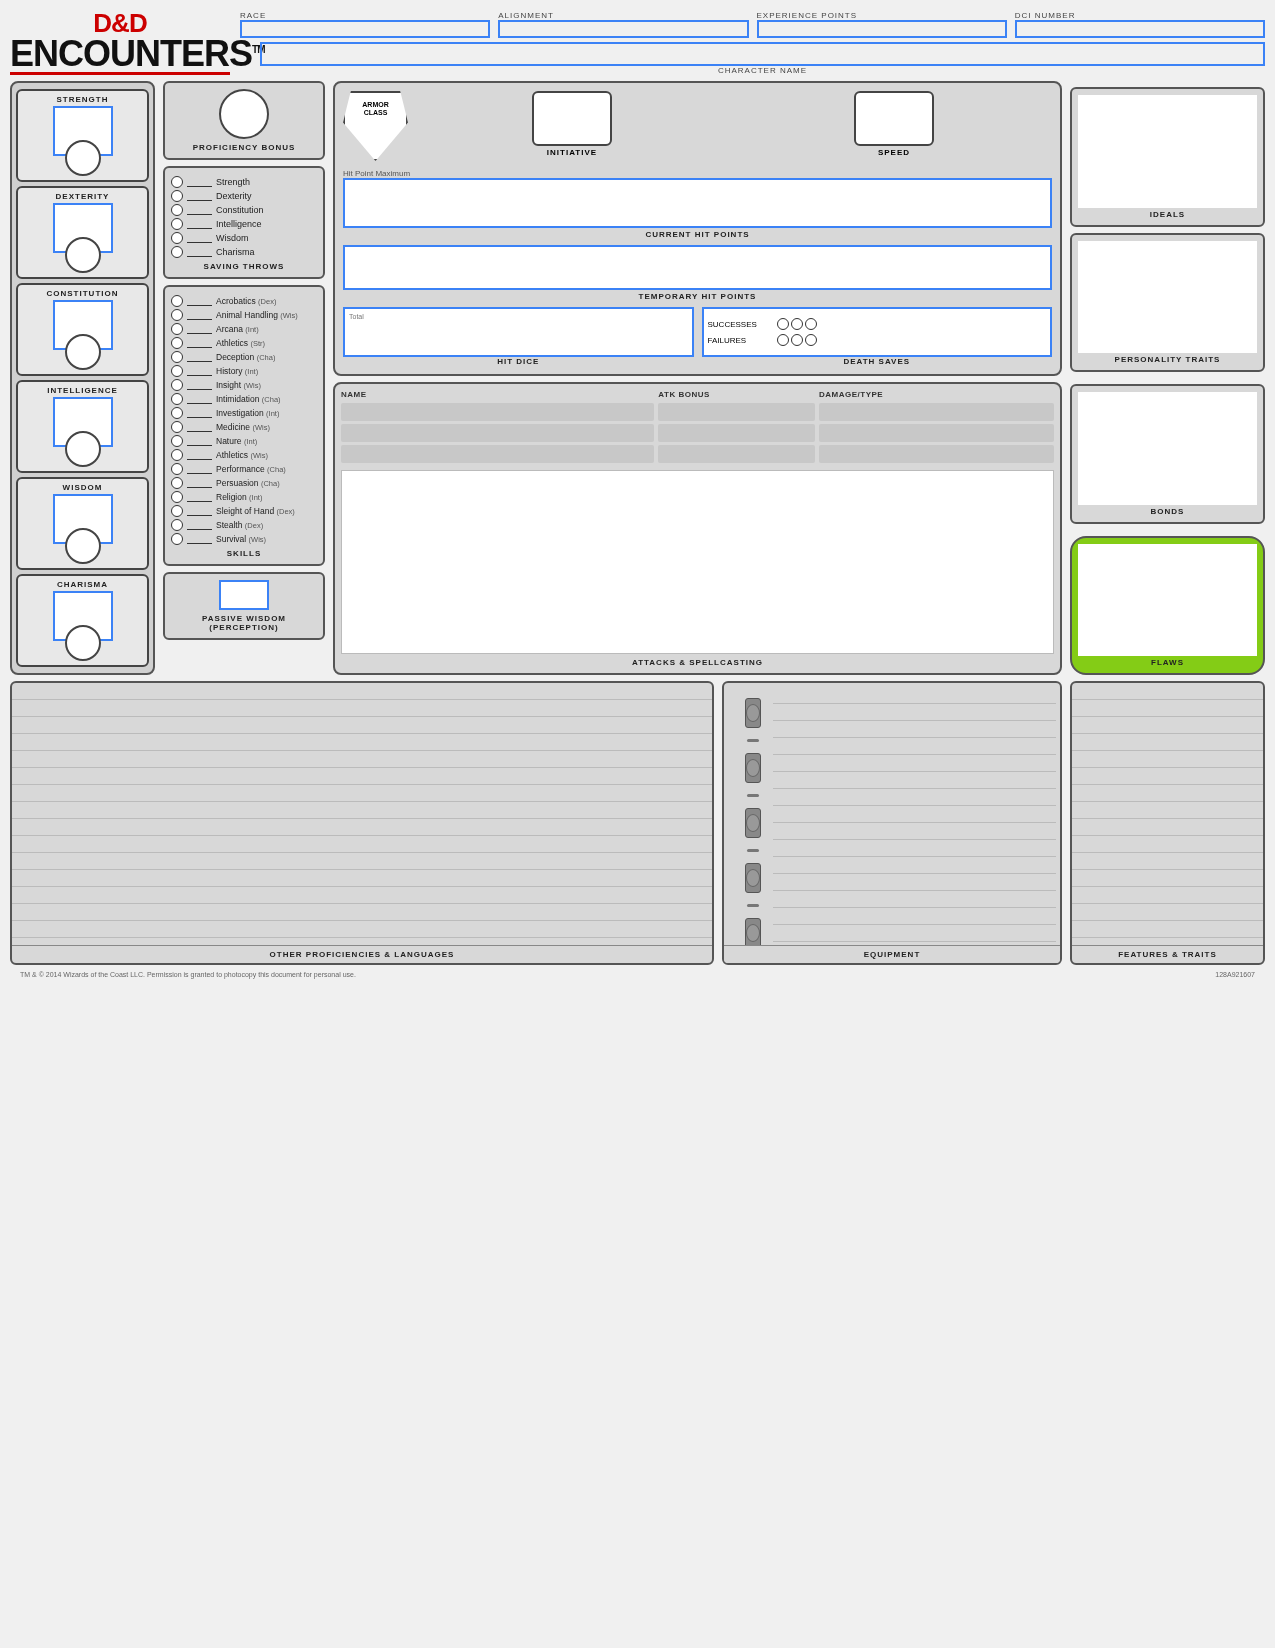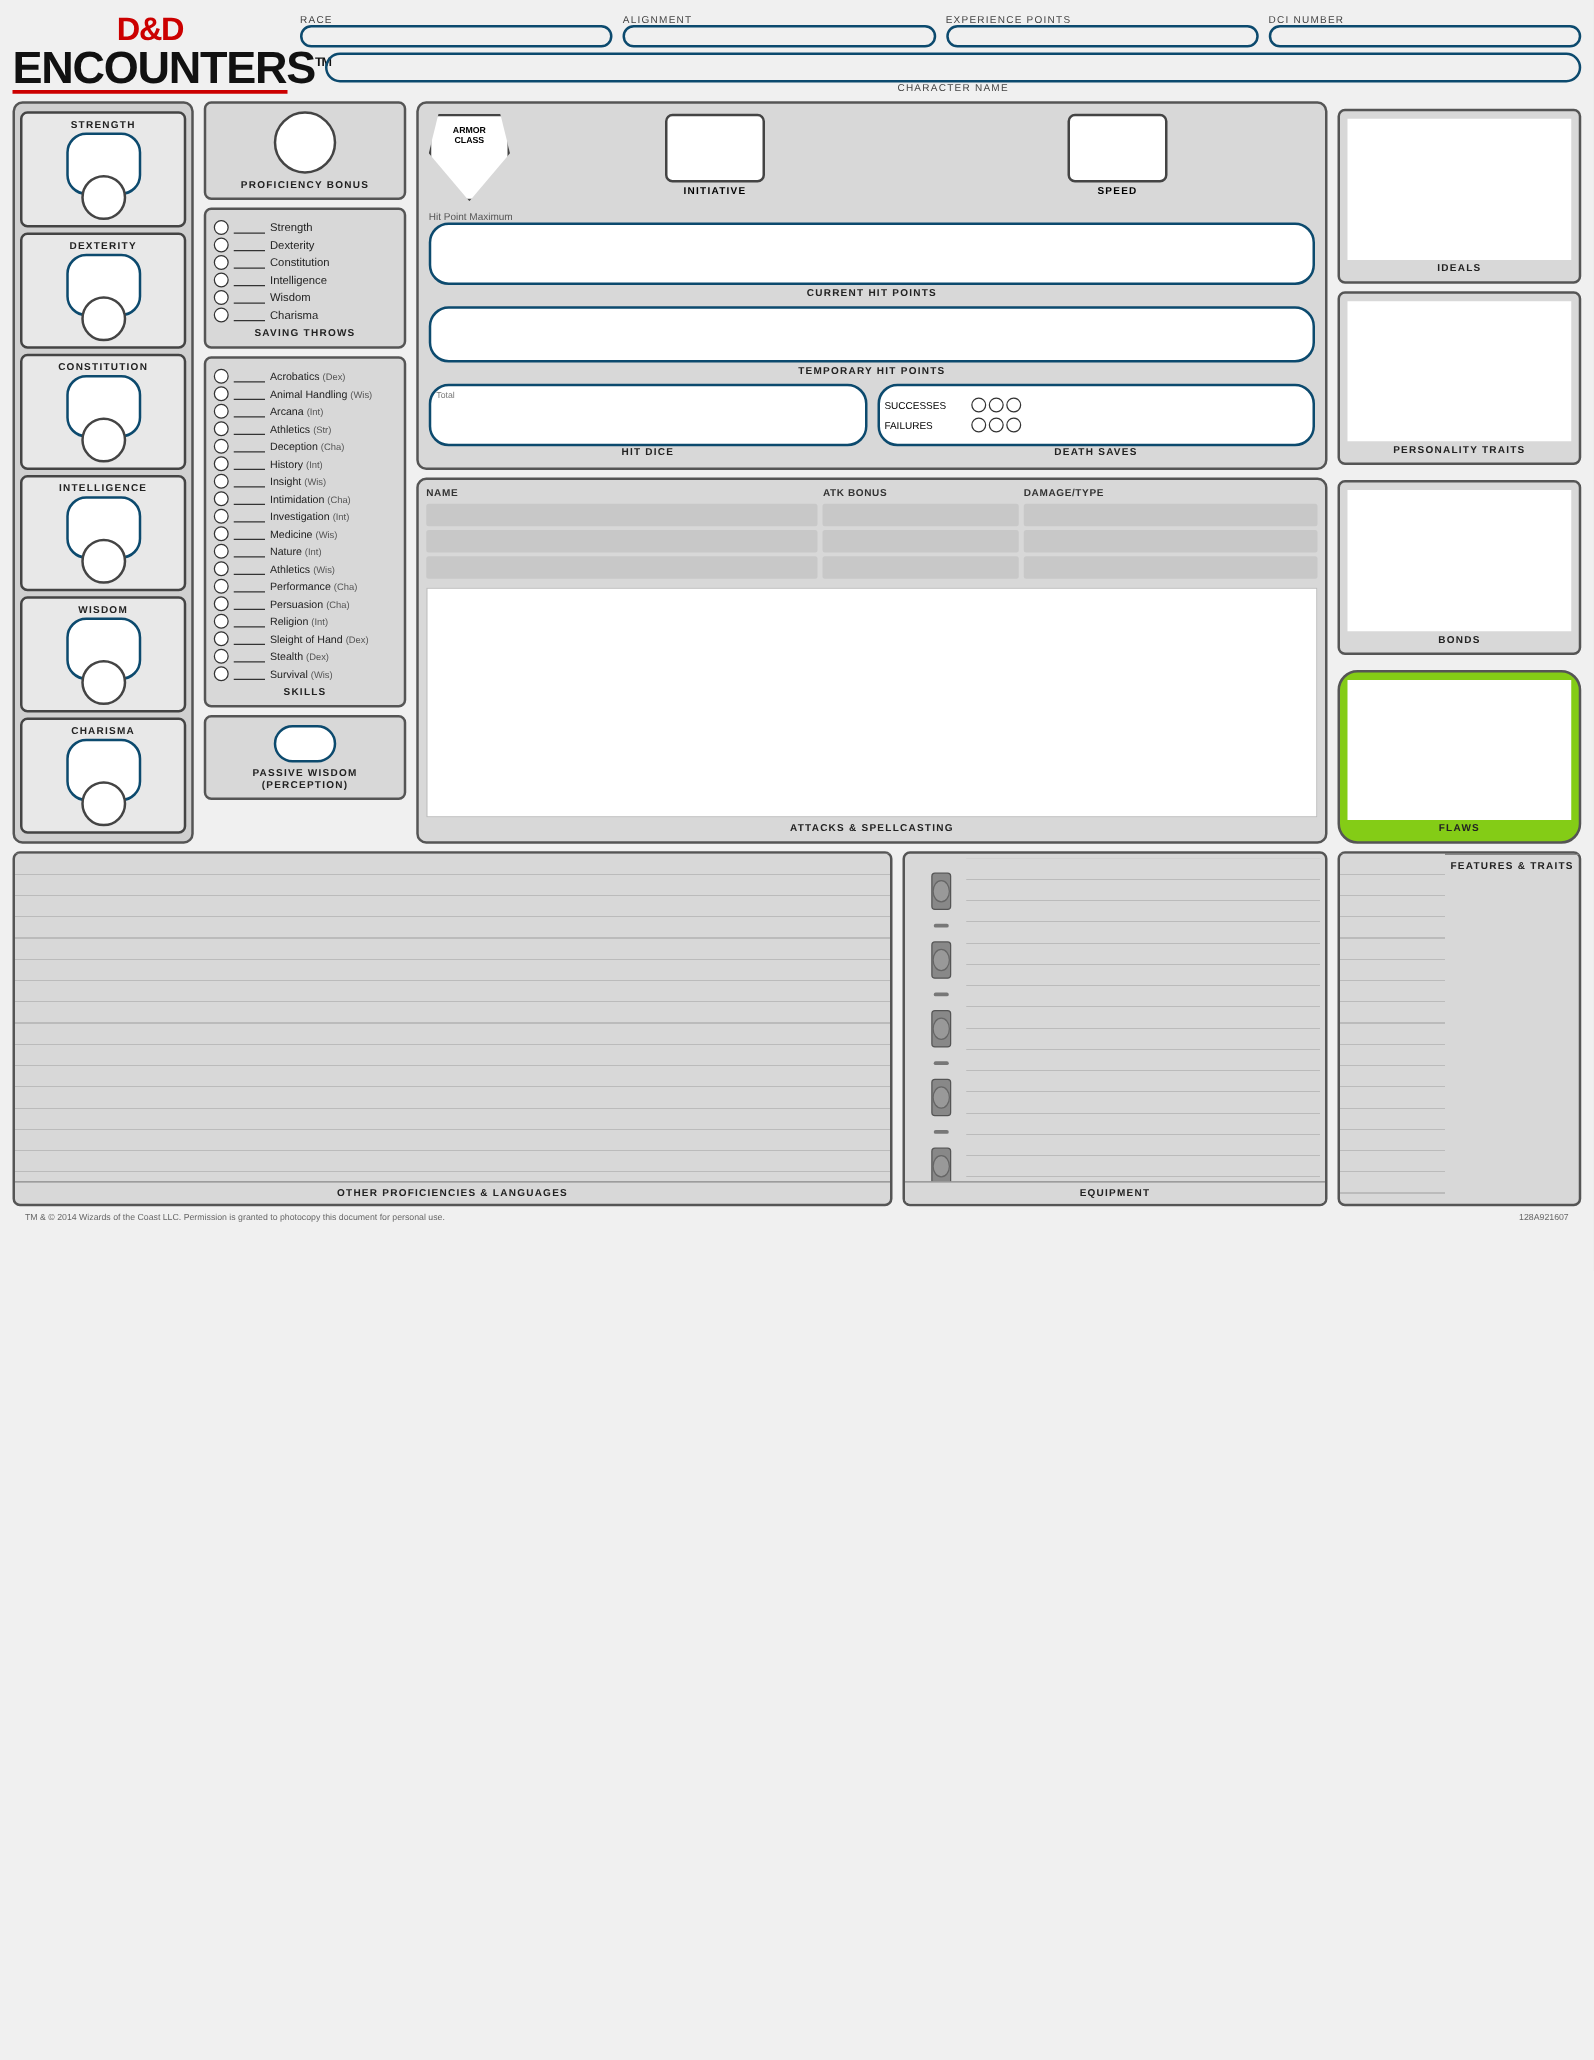--- a/index.html
+++ b/index.html
@@ -555,21 +555,21 @@
       overflow: hidden;
     }
 
     .bottom-right {
       width: 195px;
       flex-shrink: 0;
       background: #d8d8d8;
       border: 2px solid #555;
       border-radius: 6px;
       display: flex;
-      flex-direction: row;
+      flex-direction: column;
     }
 
     
     .equipment-spine {
       position: absolute;
       left: 18px;
       top: 0;
       bottom: 0;
       width: 22px;
       display: flex;
@@ -608,22 +608,22 @@
       font-size: 7px;
       font-family: Arial, sans-serif;
       color: #666;
       margin-top: 6px;
       display: flex;
       justify-content: space-between;
       padding: 0 10px;
     }
 
     .decorative-border {
-      border: 2px solid #0c4a6e;
-      border-radius: 16px;
+      border: 2px solid #3b82f6;
+      border-radius: 0;
     }
 
     .lined-content {
       background: repeating-linear-gradient(
         to bottom,
         transparent,
         transparent 16px,
         #bbb 16px,
         #bbb 17px
       );

